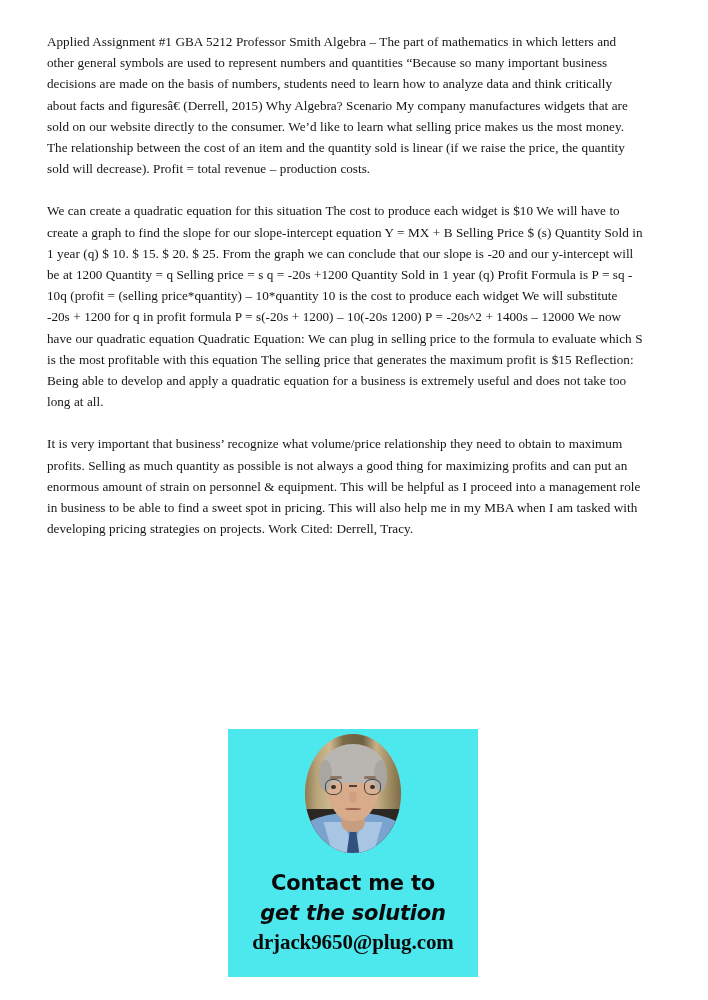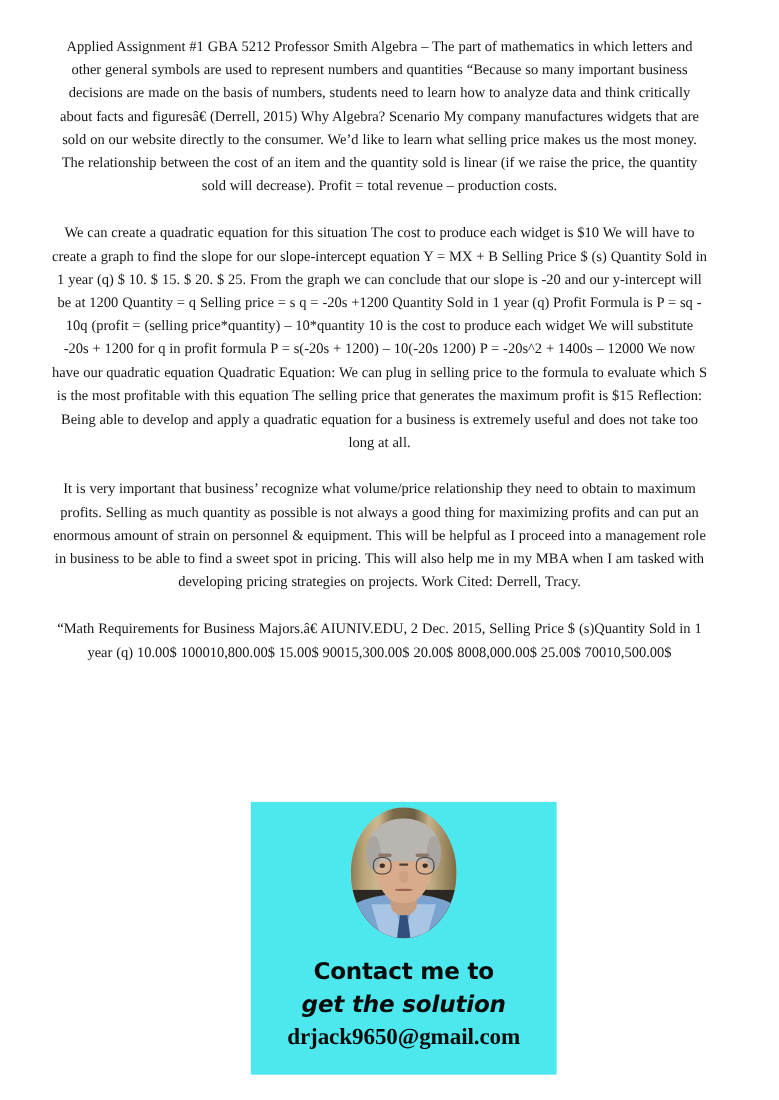--- a/index.html
+++ b/index.html
@@ -27,21 +27,21 @@
   .doc-body {
     position: absolute;
     left: 47px;
     top: 31px;
     width: 596px;
   }
 
   .para {
     font-size: 13.2px;
     line-height: 21.2px;
-    text-align: center;
+    text-align: left;
     margin: 0 0 21px 0;
     color: #151515;
     word-spacing: 0.2px;
   }
   .para:last-child { margin-bottom: 0; }
 
   
   .contact-card {
     position: absolute;
     left: 228px;
@@ -245,24 +245,23 @@
 </style>
 </head>
 <body>
 
 <div class="page">
 
   <div class="doc-body">
     <p class="para">Applied Assignment #1 GBA 5212 Professor Smith Algebra – The part of mathematics in which letters and other general symbols are used to represent numbers and quantities “Because so many important business decisions are made on the basis of numbers, students need to learn how to analyze data and think critically about facts and figuresâ€ (Derrell, 2015) Why Algebra? Scenario My company manufactures widgets that are sold on our website directly to the consumer. We’d like to learn what selling price makes us the most money. The relationship between the cost of an item and the quantity sold is linear (if we raise the price, the quantity sold will decrease). Profit = total revenue – production costs.</p>
     <p class="para">We can create a quadratic equation for this situation The cost to produce each widget is $10 We will have to create a graph to find the slope for our slope-intercept equation Y = MX + B Selling Price $ (s) Quantity Sold in 1 year (q) $ 10. $ 15. $ 20. $ 25. From the graph we can conclude that our slope is -20 and our y-intercept will be at 1200 Quantity = q Selling price = s q = -20s +1200 Quantity Sold in 1 year (q) Profit Formula is P = sq - 10q (profit = (selling price*quantity) – 10*quantity 10 is the cost to produce each widget We will substitute -20s + 1200 for q in profit formula P = s(-20s + 1200) – 10(-20s 1200) P = -20s^2 + 1400s – 12000 We now have our quadratic equation Quadratic Equation: We can plug in selling price to the formula to evaluate which S is the most profitable with this equation The selling price that generates the maximum profit is $15 Reflection: Being able to develop and apply a quadratic equation for a business is extremely useful and does not take too long at all.</p>
     <p class="para">It is very important that business’ recognize what volume/price relationship they need to obtain to maximum profits. Selling as much quantity as possible is not always a good thing for maximizing profits and can put an enormous amount of strain on personnel &amp; equipment. This will be helpful as I proceed into a management role in business to be able to find a sweet spot in pricing. This will also help me in my MBA when I am tasked with developing pricing strategies on projects. Work Cited: Derrell, Tracy.</p>
-    <p class="para">“Math Requirements for Business Majors.â€ AIUNIV.EDU, 2 Dec. 2015, Selling Price $ (s)Quantity Sold in 1 year (q) 10.00$ 100010,800.00$ 15.00$ 90015,300.00$ 20.00$ 8008,000.00$ 25.00$ 70010,500.00$</p>
   </div>
 
-  <div class="contact-card" style="background: rgb(76, 232, 238); padding-left: 28px;">
+  <div class="contact-card" style="background: rgb(76, 232, 238);">
 
     <div class="portrait-wrap">
       <div class="ph-backdrop"></div>
       <div class="ph-darkband"></div>
       <div class="ph-shoulders"></div>
       <div class="ph-collar-l"></div>
       <div class="ph-collar-r"></div>
       <div class="ph-tie"></div>
       <div class="ph-neck"></div>
       <div class="ph-face"></div>
@@ -275,16 +274,16 @@
       <div class="ph-glass-r"></div>
       <div class="ph-bridge"></div>
       <div class="ph-eye-l"></div>
       <div class="ph-eye-r"></div>
       <div class="ph-nose"></div>
       <div class="ph-mouth"></div>
     </div>
 
     <div class="card-line card-headline card-headline-1">Contact me to</div>
     <div class="card-line card-headline card-headline-2">get the solution</div>
-    <div class="card-line card-email">drjack9650@gmail.com</div>
+    <div class="card-line card-email">drjack9650@plug.com</div>
   </div>
 
 </div>
 
 </body></html>

